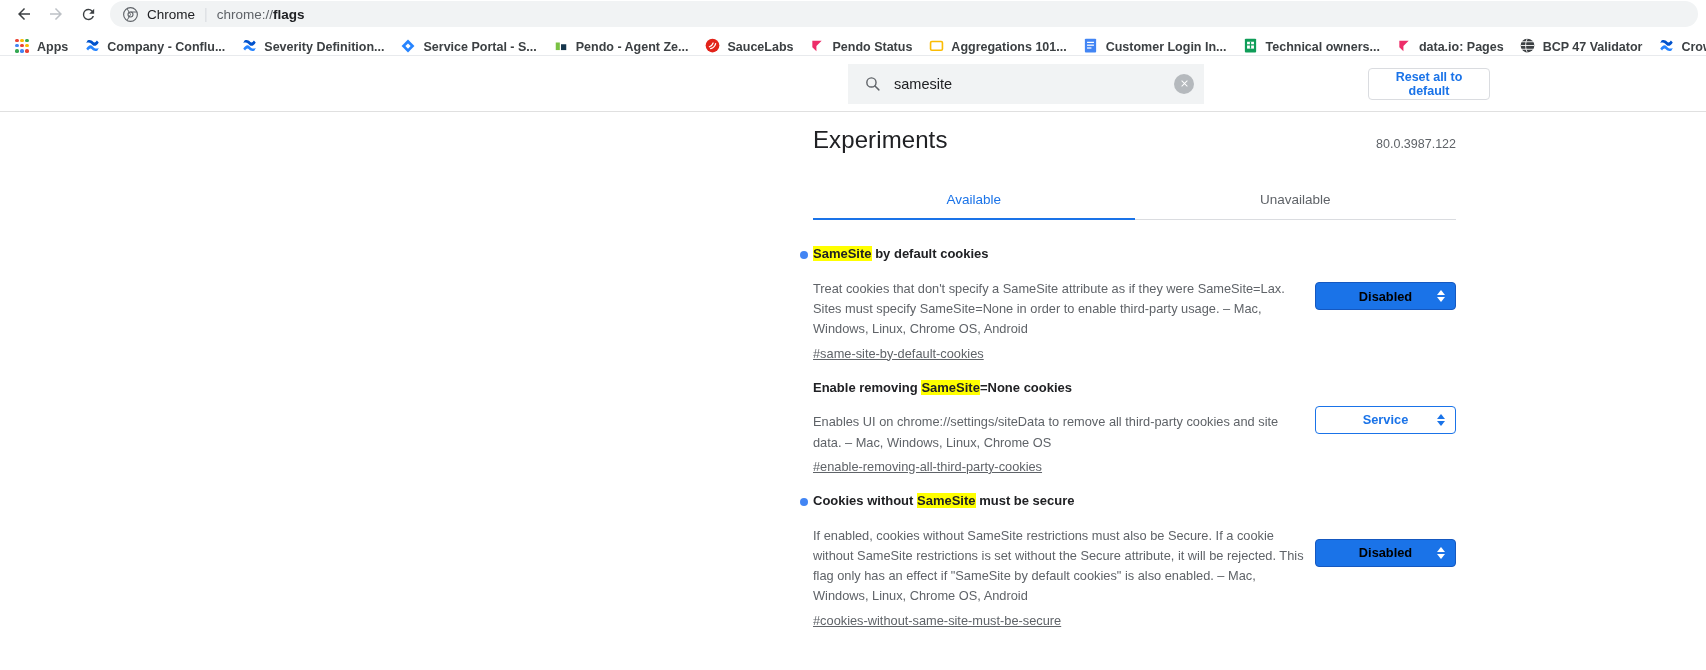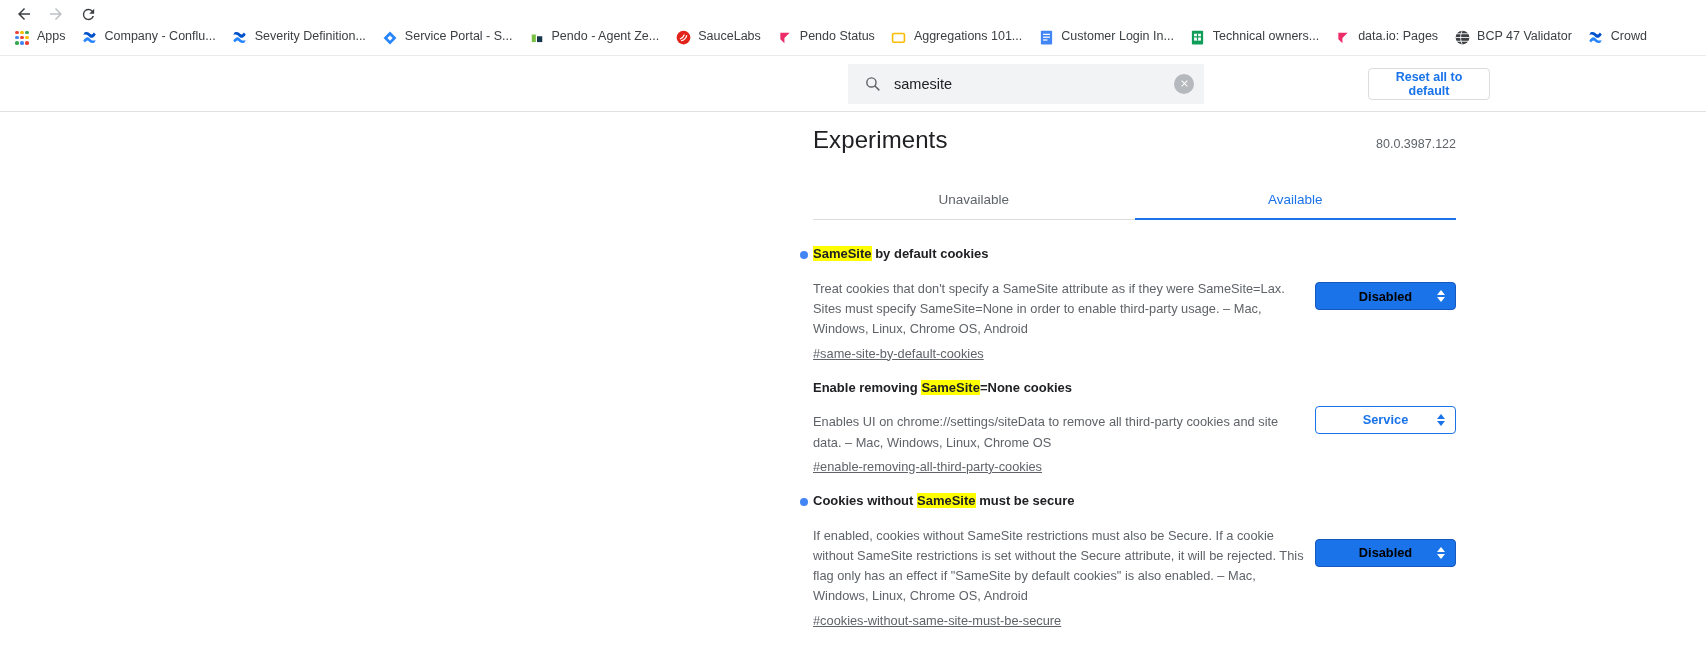--- a/index.html
+++ b/index.html
@@ -78,26 +78,27 @@
     align-items: center;
     height: 28px;
     padding: 0 6px;
     gap: 0px;
     white-space: nowrap;
     overflow: hidden;
     border-bottom: 1px solid #e8eaed;
   }
   .bm {
     display: flex;
-    align-items: flex-start;
+    align-items: flex-end;
     height: 24px;
     padding: 0 8px;
     border-radius: 4px;
     cursor: pointer;
     flex: none;
+    font-weight: bold;
   }
   .bm-icon {
     width: 16px; height: 16px;
     margin-right: 7px;
     flex: none;
     display: flex; align-items: center; justify-content: center;
   }
   .bm-label {
     font-size: 12.5px;
     color: #3c4043;
@@ -333,20 +334,32 @@
       <svg width="18" height="18" viewBox="0 0 24 24">
         <path d="M4 11h12.2l-5.6-5.6L12 4l8 8-8 8-1.4-1.4 5.6-5.6H4z" fill="#bdc1c6"></path>
       </svg>
     </button>
     <button class="nav-btn">
       <svg width="17" height="17" viewBox="0 0 24 24">
         <path d="M17.65 6.35A7.95 7.95 0 0 0 12 4a8 8 0 1 0 7.73 10h-2.08A6 6 0 1 1 12 6c1.66 0 3.14.69 4.22 1.78L13 11h7V4z" fill="#3c4043"></path>
       </svg>
     </button>
 
+    <div class="omnibox">
+      <span class="omni-icon">
+        <svg width="15" height="15" viewBox="0 0 24 24">
+          <circle cx="12" cy="12" r="11" fill="none" stroke="#5f6368" stroke-width="1.8"></circle>
+          <circle cx="12" cy="12" r="4" fill="none" stroke="#5f6368" stroke-width="1.8"></circle>
+          <path d="M12 8h10M12 12 7 3.5M12 12 7 20.5" stroke="#5f6368" stroke-width="1.6" fill="none"></path>
+        </svg>
+      </span>
+      <span class="omni-scheme">Chrome</span>
+      <span class="omni-sep">|</span>
+      <span class="omni-url"><span>chrome://</span><b>flags</b></span>
+    </div>
   </div>
 
   <div class="bookmarks" id="bookmarks">
       <div class="bm">
         <span class="bm-icon">
           <span class="apps-grid">
             <i style="background: rgb(234, 67, 53);"></i>
             <i style="background: rgb(251, 188, 4);"></i>
             <i style="background: rgb(52, 168, 83);"></i>
             <i style="background: rgb(66, 133, 244);"></i>
@@ -491,22 +504,22 @@
     <button class="reset-btn">Reset all to default</button>
   </div>
 
   <div class="flags-body">
     <div class="content-col">
 
       <h1 class="page-title">Experiments</h1>
       <div class="version">80.0.3987.122</div>
 
       <div class="tabs" id="tabs">
+          <div class="tab active">Available</div>
           <div class="tab">Unavailable</div>
-          <div class="tab active">Available</div>
         </div>
 
       <div class="flag-list" id="flag-list">
           <div class="flag">
             <div class="flag-main"><div class="flag-title"><span class="dot"></span><span class="hl">SameSite</span><span> by default cookies</span></div><div class="flag-desc">Treat cookies that don't specify a SameSite attribute as if they were SameSite=Lax. Sites must specify SameSite=None in order to enable third-party usage. – Mac, Windows, Linux, Chrome OS, Android</div><a class="flag-link">#same-site-by-default-cookies</a></div>
             <div class="flag-ctrl" style="top: 48px;">
               <div class="sel on">
                 <span>Disabled</span>
                 <span class="arrows">
                   <span class="up"></span>

